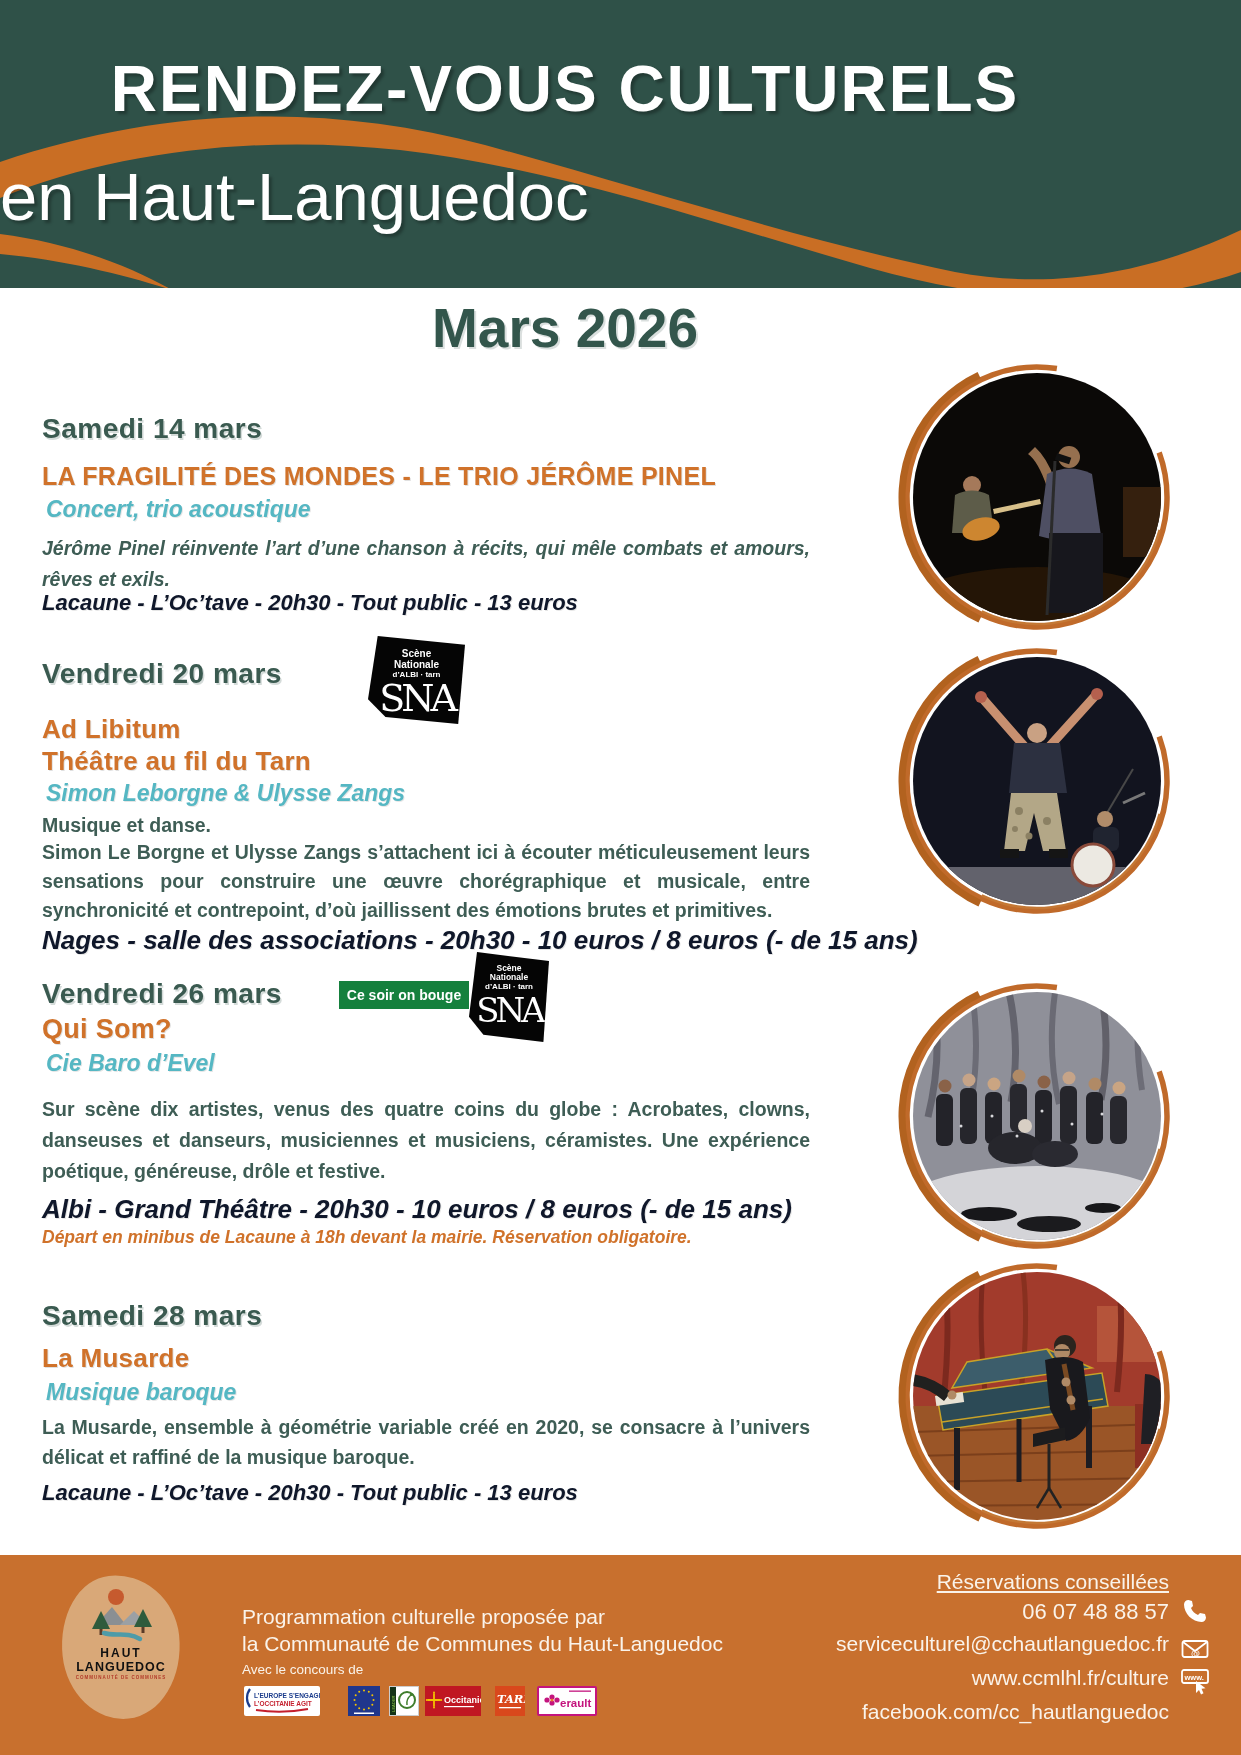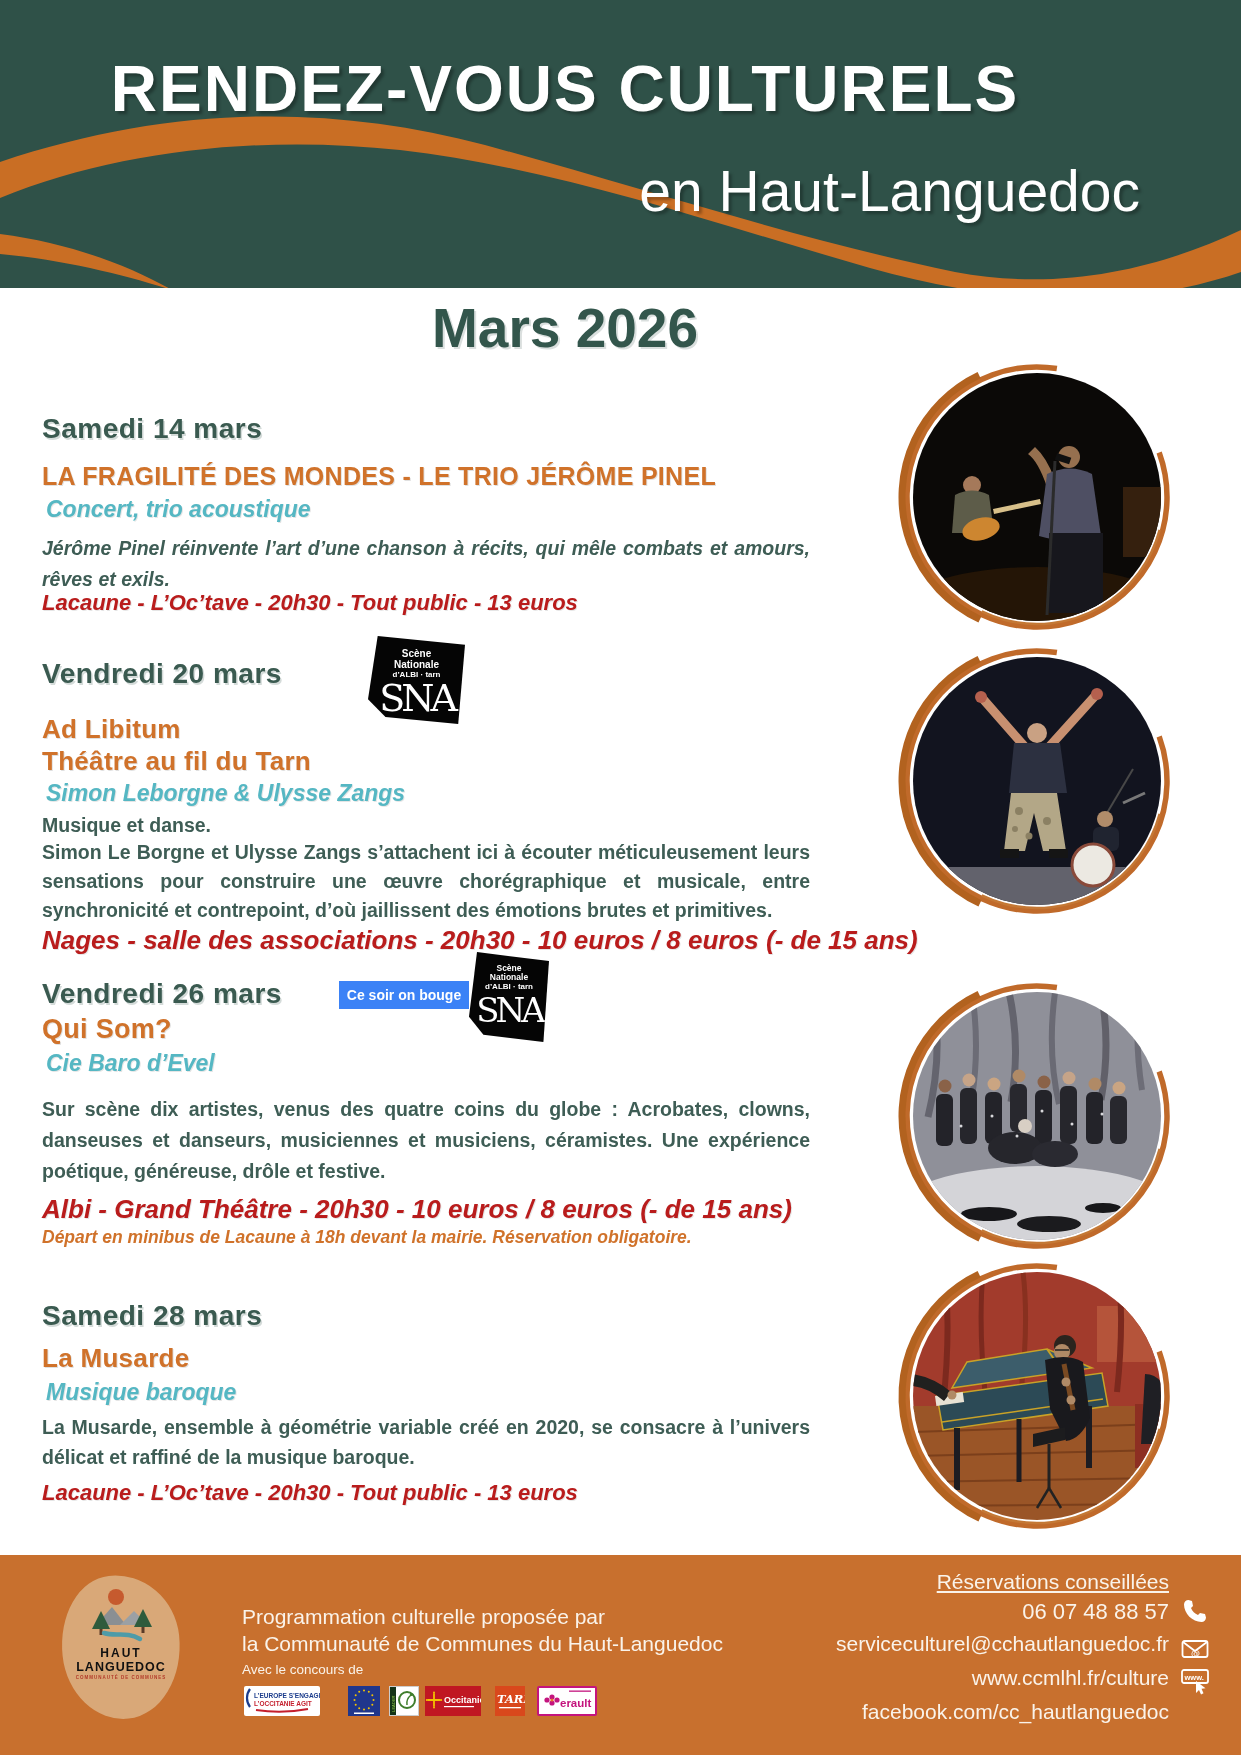--- a/index.html
+++ b/index.html
@@ -5,49 +5,49 @@
   html,body{margin:0;padding:0;background:#e8e8e8;}
   .poster{position:relative;width:1241px;height:1755px;margin:0 auto;background:#ffffff;overflow:hidden;
           font-family:"Liberation Sans",sans-serif;}
 
   
   .hdr{position:absolute;left:0;top:0;width:1241px;height:288px;background:#2F5148;}
   .hdr svg{position:absolute;left:0;top:0;}
   .hdr-title{position:absolute;left:0;top:52px;width:1130px;text-align:center;color:#ffffff;
              font-size:64px;font-weight:bold;letter-spacing:2px;z-index:2;
              text-shadow:3px 3px 3px rgba(0,0,0,0.30);}
-  .hdr-sub{position:absolute;left:0;top:158px;width:1140px;text-align:right;color:#ffffff;
-           font-size:57px;font-weight:400;z-index:2;text-shadow:3px 3px 3px rgba(0,0,0,0.28);}
+  .hdr-sub{position:absolute;left:0;top:158px;width:1140px;text-align:left;color:#ffffff;
+           font-size:67px;font-weight:400;z-index:2;text-shadow:3px 3px 3px rgba(0,0,0,0.28);}
 
   .month{position:absolute;left:330px;top:296px;width:470px;text-align:center;color:#33564C;
          font-size:55px;font-weight:bold;text-shadow:2px 2px 0 rgba(50,80,70,0.18);}
 
   
   .date{position:absolute;left:42px;font-size:28px;font-weight:bold;color:#3A5A50;
         letter-spacing:0.5px;text-shadow:1.5px 1.5px 0 rgba(58,90,80,0.22);}
   .etitle{position:absolute;left:42px;font-size:26px;font-weight:bold;color:#D0722A;
           letter-spacing:0.3px;text-shadow:1px 1px 0 rgba(0,0,0,0.12);}
   .genre{position:absolute;left:46px;font-size:23px;font-weight:bold;font-style:italic;color:#55B7C3;
          text-shadow:1px 1px 0 rgba(0,0,0,0.10);}
   .desc{position:absolute;left:42px;width:768px;font-size:19.5px;font-weight:bold;color:#3E5D55;
         line-height:29px;text-align:justify;}
   .desc.ital{font-style:italic;line-height:31px;}
-  .venue{position:absolute;left:42px;font-size:22px;font-weight:bold;font-style:italic;color:#b91c1c;
+  .venue{position:absolute;left:42px;font-size:22px;font-weight:bold;font-style:italic;color:#0f172a;
          text-shadow:1px 1px 0 rgba(0,0,0,0.10);}
   .venue.sm{font-size:26px;}
   .note{position:absolute;left:42px;font-size:17.5px;font-weight:bold;font-style:italic;color:#D0722A;}
 
   
   .sna{position:absolute;background:#050505;color:#fff;text-align:center;
        clip-path:polygon(10% 0,100% 10%,93% 100%,18% 92%,0 72%);}
   .sna .s1{font-size:10px;font-weight:bold;line-height:11px;padding-top:12px;}
   .sna .s2{font-size:8px;font-weight:bold;line-height:9px;}
   .sna .big{font-family:"DejaVu Serif",serif;font-weight:normal;font-size:38px;line-height:36px;
             letter-spacing:-4px;margin-top:1px;}
-  .badge-bar{position:absolute;background:#3b82f6;color:#ffffff;font-size:14px;font-weight:bold;
+  .badge-bar{position:absolute;background:#15803d;color:#ffffff;font-size:14px;font-weight:bold;
              display:flex;align-items:center;justify-content:center;}
 
   
   .photo{position:absolute;width:280px;height:280px;}
 
   
   .footer{position:absolute;left:0;top:1555px;width:1241px;height:200px;background:#C8702E;}
   .blob{position:absolute;left:62px;top:1575px;width:118px;height:144px;background:#D9A878;
         border-radius:46% 54% 50% 50% / 52% 46% 54% 48%;transform:rotate(-6deg);}
   .blob-inner{position:absolute;left:62px;top:1575px;width:118px;height:144px;text-align:center;}

